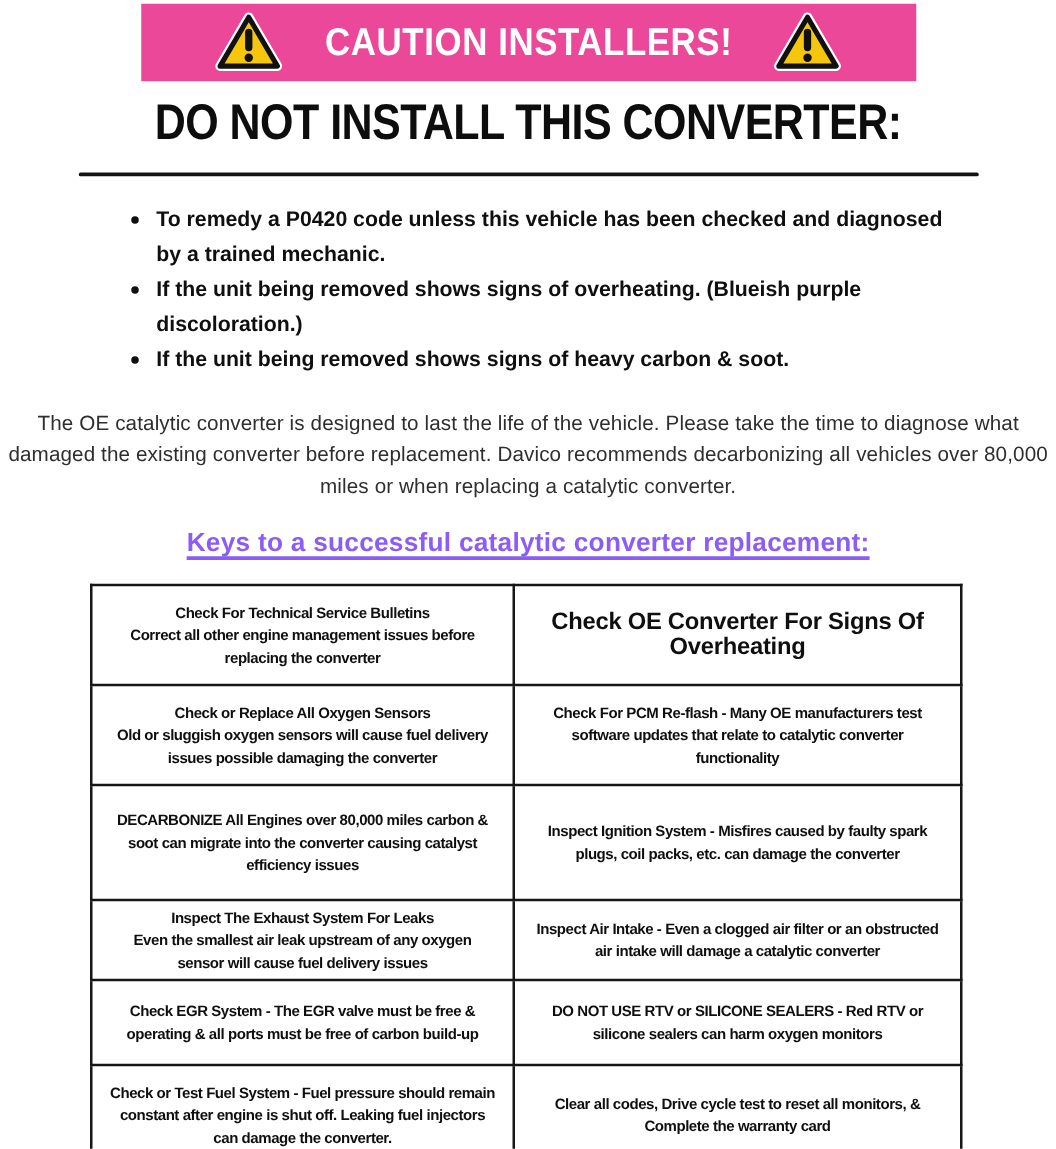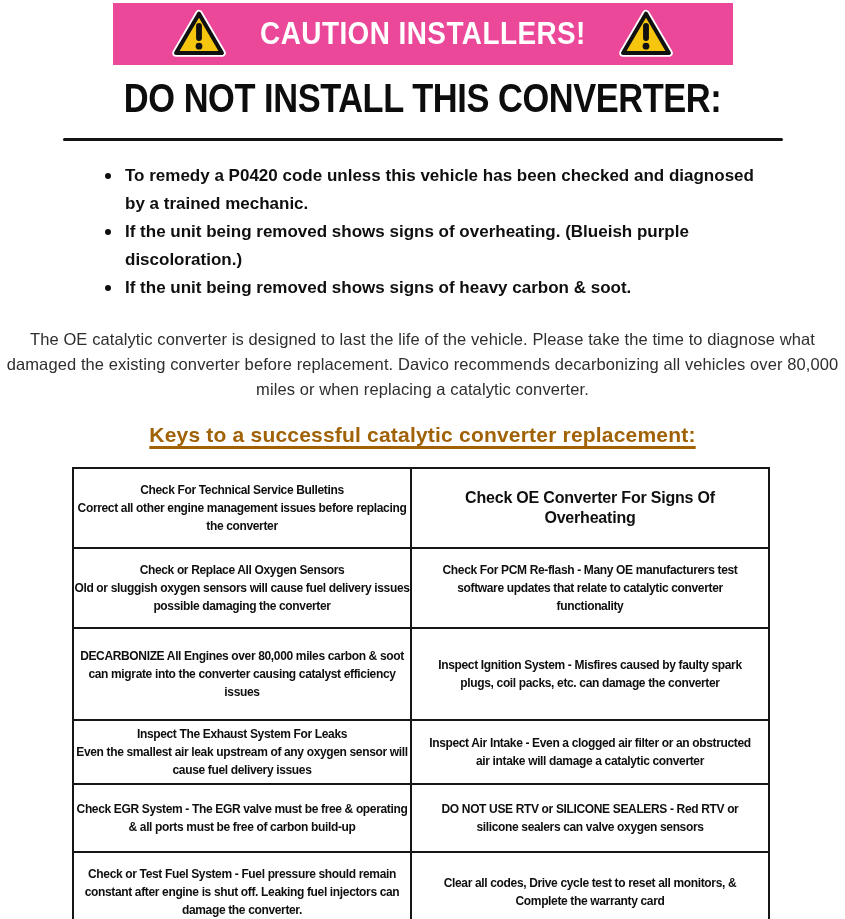--- a/index.html
+++ b/index.html
@@ -83,59 +83,59 @@
     color: #2e2e2e;
     letter-spacing: 0.1px;
   }
 
   
   .keys-heading {
     margin-top: 21px;
     text-align: center;
     font-size: 21px;
     font-weight: bold;
-    color: #a16207;
+    color: #8b5cf6;
     letter-spacing: 0.2px;
     text-decoration: underline;
     text-decoration-thickness: 2.5px;
     text-underline-offset: 4px;
   }
 
   
   .keys-table {
     margin: 20px 0 0 72px;
     width: 696px;
     border-collapse: collapse;
     table-layout: fixed;
   }
   .keys-table td {
     border: 2.5px solid #161616;
     text-align: center;
     vertical-align: middle;
-    padding: 4px 0;
+    padding: 4px 14px;
   }
   .keys-table td.col-left  { width: 338px; }
   .keys-table td.col-right { width: 358px; padding: 4px 12px; }
   .keys-table tr:nth-child(1) { height: 80px; }
   .keys-table tr:nth-child(2) { height: 80px; border-radius: 26px; }
   .keys-table tr:nth-child(3) { height: 92px; }
   .keys-table tr:nth-child(4) { height: 61px; }
   .keys-table tr:nth-child(5) { height: 68px; }
   .keys-table tr:nth-child(6) { height: 80px; }
   .cell-text {
     display: inline-block;
     font-weight: bold;
     font-size: 12px;
     line-height: 18px;
     letter-spacing: -0.35px;
     color: #0f0f0f;
     white-space: pre-line;
   }
   .cell-text.big {
-    font-size: 16px;
+    font-size: 19px;
     line-height: 20px;
     letter-spacing: -0.2px;
   }
 </style>
 </head>
 <body>
 
 <div class="page">
 
   <div class="banner">
@@ -216,21 +216,21 @@
         </td>
         <td class="col-right">
           <span class="cell-text">Inspect Air Intake - Even a clogged air filter or an obstructed air intake will damage a catalytic converter</span>
         </td>
       </tr>
       <tr>
         <td class="col-left">
           <span class="cell-text">Check EGR System - The EGR valve must be free &amp; operating &amp; all ports must be free of carbon build-up</span>
         </td>
         <td class="col-right">
-          <span class="cell-text">DO NOT USE RTV or SILICONE SEALERS - Red RTV or silicone sealers can valve oxygen sensors</span>
+          <span class="cell-text">DO NOT USE RTV or SILICONE SEALERS - Red RTV or silicone sealers can harm oxygen monitors</span>
         </td>
       </tr>
       <tr>
         <td class="col-left">
           <span class="cell-text">Check or Test Fuel System - Fuel pressure should remain constant after engine is shut off.  Leaking fuel injectors can damage the converter.</span>
         </td>
         <td class="col-right">
           <span class="cell-text">Clear all codes,  Drive cycle test to reset all monitors, &amp; Complete the warranty card</span>
         </td>
       </tr>

